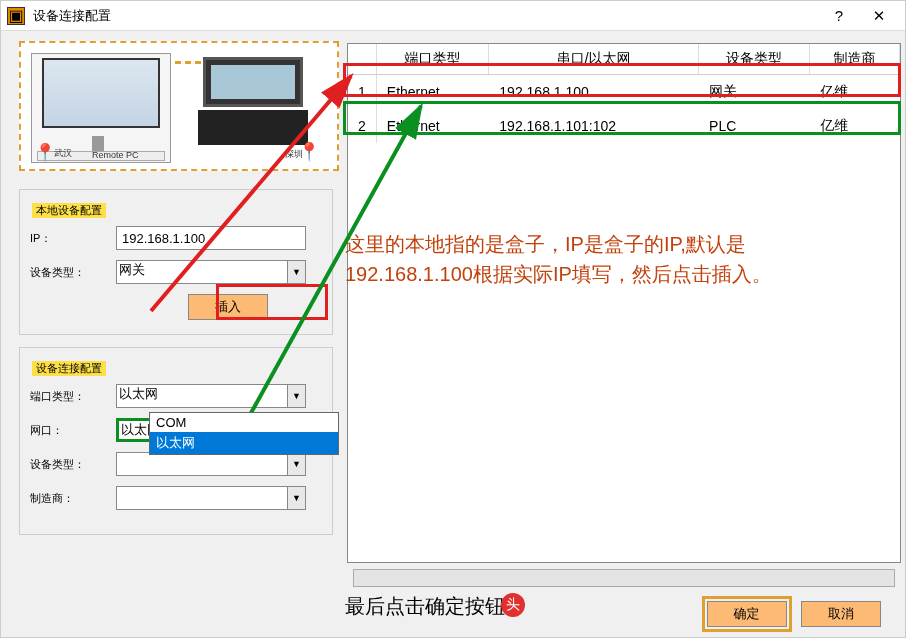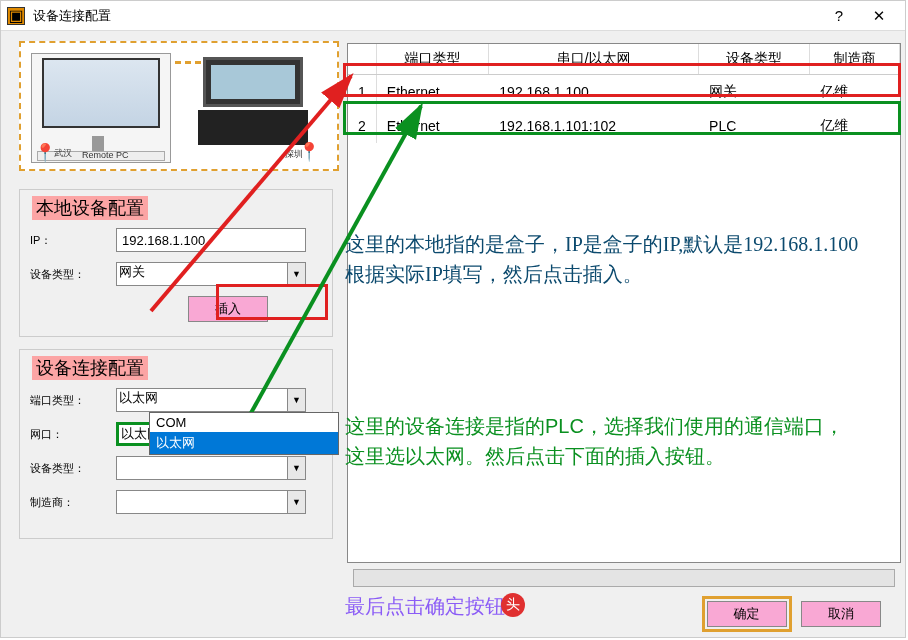--- a/index.html
+++ b/index.html
@@ -20,42 +20,42 @@
     .pc-stand{position:absolute;bottom:10px;left:60px;width:12px;height:16px;background:#999;}
     .kb{position:absolute;bottom:1px;left:5px;right:5px;height:10px;background:#eee;border:1px solid #aaa;}
     .pin { position:absolute; font-size:18px;}
     .plc-box { width: 140px; height: 110px; margin:6px; position:relative;}
     .screen2{position:absolute;top:4px;left:20px;width:100px;height:50px;background:#333;border:3px solid #555;}
     .screen2-inner{position:absolute;inset:5px;background:#a8c8d8;}
     .plc-body{position:absolute;bottom:18px;left:15px;width:110px;height:35px;background:#222;}
     .plc-label{position:absolute;font-size:9px;color:#333;}
     .dash-line{position:absolute;top:14px;left:150px;width:36px;border-top:3px dashed #e0a030;}
     .fieldset { border: 1px solid #ccc; background: #f0f0f0; margin-bottom: 12px; padding: 10px 10px 14px 10px; }
-    .fieldset .legend { font-size: 18px; margin: -18px 0 8px 2px; background: #fca5a5; display: inline-block; padding: 0 4px; }
+    .fieldset .legend { font-size: 11px; margin: -18px 0 8px 2px; background: #fde047; display: inline-block; padding: 0 4px; }
     .row { display: flex; align-items: center; margin-bottom: 10px; }
     .row .label { width: 86px; font-size: 11px; }
     .row input[type=text] { width: 190px; height: 24px; border: 1px solid #888; background: #fff; padding: 0 5px; font-size: 13px; }
     .row select, .selbox { width: 190px; height: 24px; border: 1px solid #888; background: #fff; font-size: 13px; padding: 0 2px; position:relative;}
     .selbox .arrow{position:absolute;right:0;top:0;width:18px;height:22px;background:#e8e8e8;border-left:1px solid #888;display:flex;align-items:center;justify-content:center;font-size:9px;}
-    .btn { background: #f9a8d4; border: 1px solid #888; padding: 3px 26px; font-size: 13px; cursor: pointer; margin-right: 10px; }
+    .btn { background: #fdba74; border: 1px solid #888; padding: 3px 26px; font-size: 13px; cursor: pointer; margin-right: 10px; }
     .btn-row { text-align: center; margin-top: 4px; }
     .table-wrap { background: #fff; border: 1px solid #888; height: 520px; margin-top:12px; overflow:hidden;}
     table { width: 100%; border-collapse: collapse; font-size: 14px; }
     th { background: #fff; border-bottom: 1px solid #ccc; border-right: 1px solid #ddd; padding: 6px 8px; font-weight: normal; text-align: center; }
     td { padding: 8px 10px; border-right: 1px solid transparent; }
     .row-num { text-align: center; width: 28px; background: #fff; border-right: 1px solid #ddd; }
     .hl-red { border: 3px solid #e02020; }
     .hl-green { border: 3px solid #0a9020; }
     .dropdown-open{position:absolute;top:411px;left:148px;width:190px;background:#fff;border:1px solid #666;z-index:5;}
     .dropdown-open .opt{padding:2px 6px;font-size:13px;}
     .dropdown-open .opt.sel{background:#0078d7;color:#fff;}
     .annot{position:absolute;font-size:20px;line-height:1.5;}
-    .annot-red{color:#0c4a6e;font-family:Liberation Serif, serif;}
+    .annot-red{color:#c2410c;}
     .annot-green{color:#0a9020;}
-    .annot-orange{color:#8b5cf6;text-align:center;}
+    .annot-orange{color:#000000;text-align:center;}
     .box-over{position:absolute;pointer-events:none;}
     .statusbar{position:absolute;bottom:50px;left:352px;right:10px;height:18px;background:#e4e4e4;border:1px solid #aaa;}
     .dlg-btns{position:absolute;bottom:10px;right:14px;}
     .watermark{position:absolute;bottom:20px;left:500px;font-size:16px;color:#444;display:flex;align-items:center;gap:6px;z-index:20;}
     .wm-icon{width:24px;height:24px;border-radius:50%;background:#e03030;color:#fff;display:flex;align-items:center;justify-content:center;font-size:14px;}
     svg.arrow-svg{position:absolute;pointer-events:none;z-index:3;}
   </style>
 </head>
 <body>
 
@@ -72,21 +72,21 @@
 
       <div class="diagram">
         <div class="diagram-inner">
           <div class="pc-box">
             <div class="pc-screen"></div>
             <div class="pc-stand"></div>
               <div class="pc-base"></div>
             <div class="kb"></div>
             <span class="pin" style="bottom:-2px;left:2px;color:#e0a030;">📍</span>
             <span class="plc-label" style="bottom:2px;left:22px;">武汉</span>
-            <span class="plc-label" style="bottom:2px;left:50px;">Remote PC</span>
+            <span class="plc-label" style="bottom:2px;left:60px;">Remote PC</span>
           </div>
           <div class="dash-line"></div>
           <div class="plc-box">
             <div class="screen2">
                 <div class="screen2-inner"></div>
               </div>
             <span class="plc-label" style="top:58px;left:22px;">LAN</span>
             <span class="plc-label" style="top:58px;right:20px;">COM</span>
             <div class="plc-body"></div>
             <span class="pin" style="bottom:0;right:2px;color:#e0a030;">📍</span>
@@ -165,21 +165,20 @@
               <td>PLC</td>
               <td>亿维</td>
             </tr>
           </tbody>
         </table>
         <div class="box-over hl-red" style="top:32px;left:2px;right:4px;height:34px;"></div>
         <div class="box-over hl-green" style="top:70px;left:2px;right:4px;height:34px;"></div>
       </div>
 
       <div class="annot annot-red" style="top:198px;left:4px;width:520px;">这里的本地指的是盒子，IP是盒子的IP,默认是192.168.1.100根据实际IP填写，然后点击插入。</div>
-      <div class="annot annot-green" style="top:380px;left:4px;width:510px;">这里的设备连接是指的PLC，选择我们使用的通信端口，这里选以太网。然后点击下面的插入按钮。</div>
       <div class="annot annot-orange" style="top:560px;left:4px;">最后点击确定按钮</div>
     </div>
   </div>
 
   <svg class="arrow-svg" style="top:60px;left:140px;" width="230" height="260">
     <defs>
         <marker id="ah-r" markerWidth="10" markerHeight="10" refX="8" refY="3" orient="auto">
           <path d="M0,0 L0,6 L9,3 z" fill="#e02020"></path>
         </marker>
       </defs>

